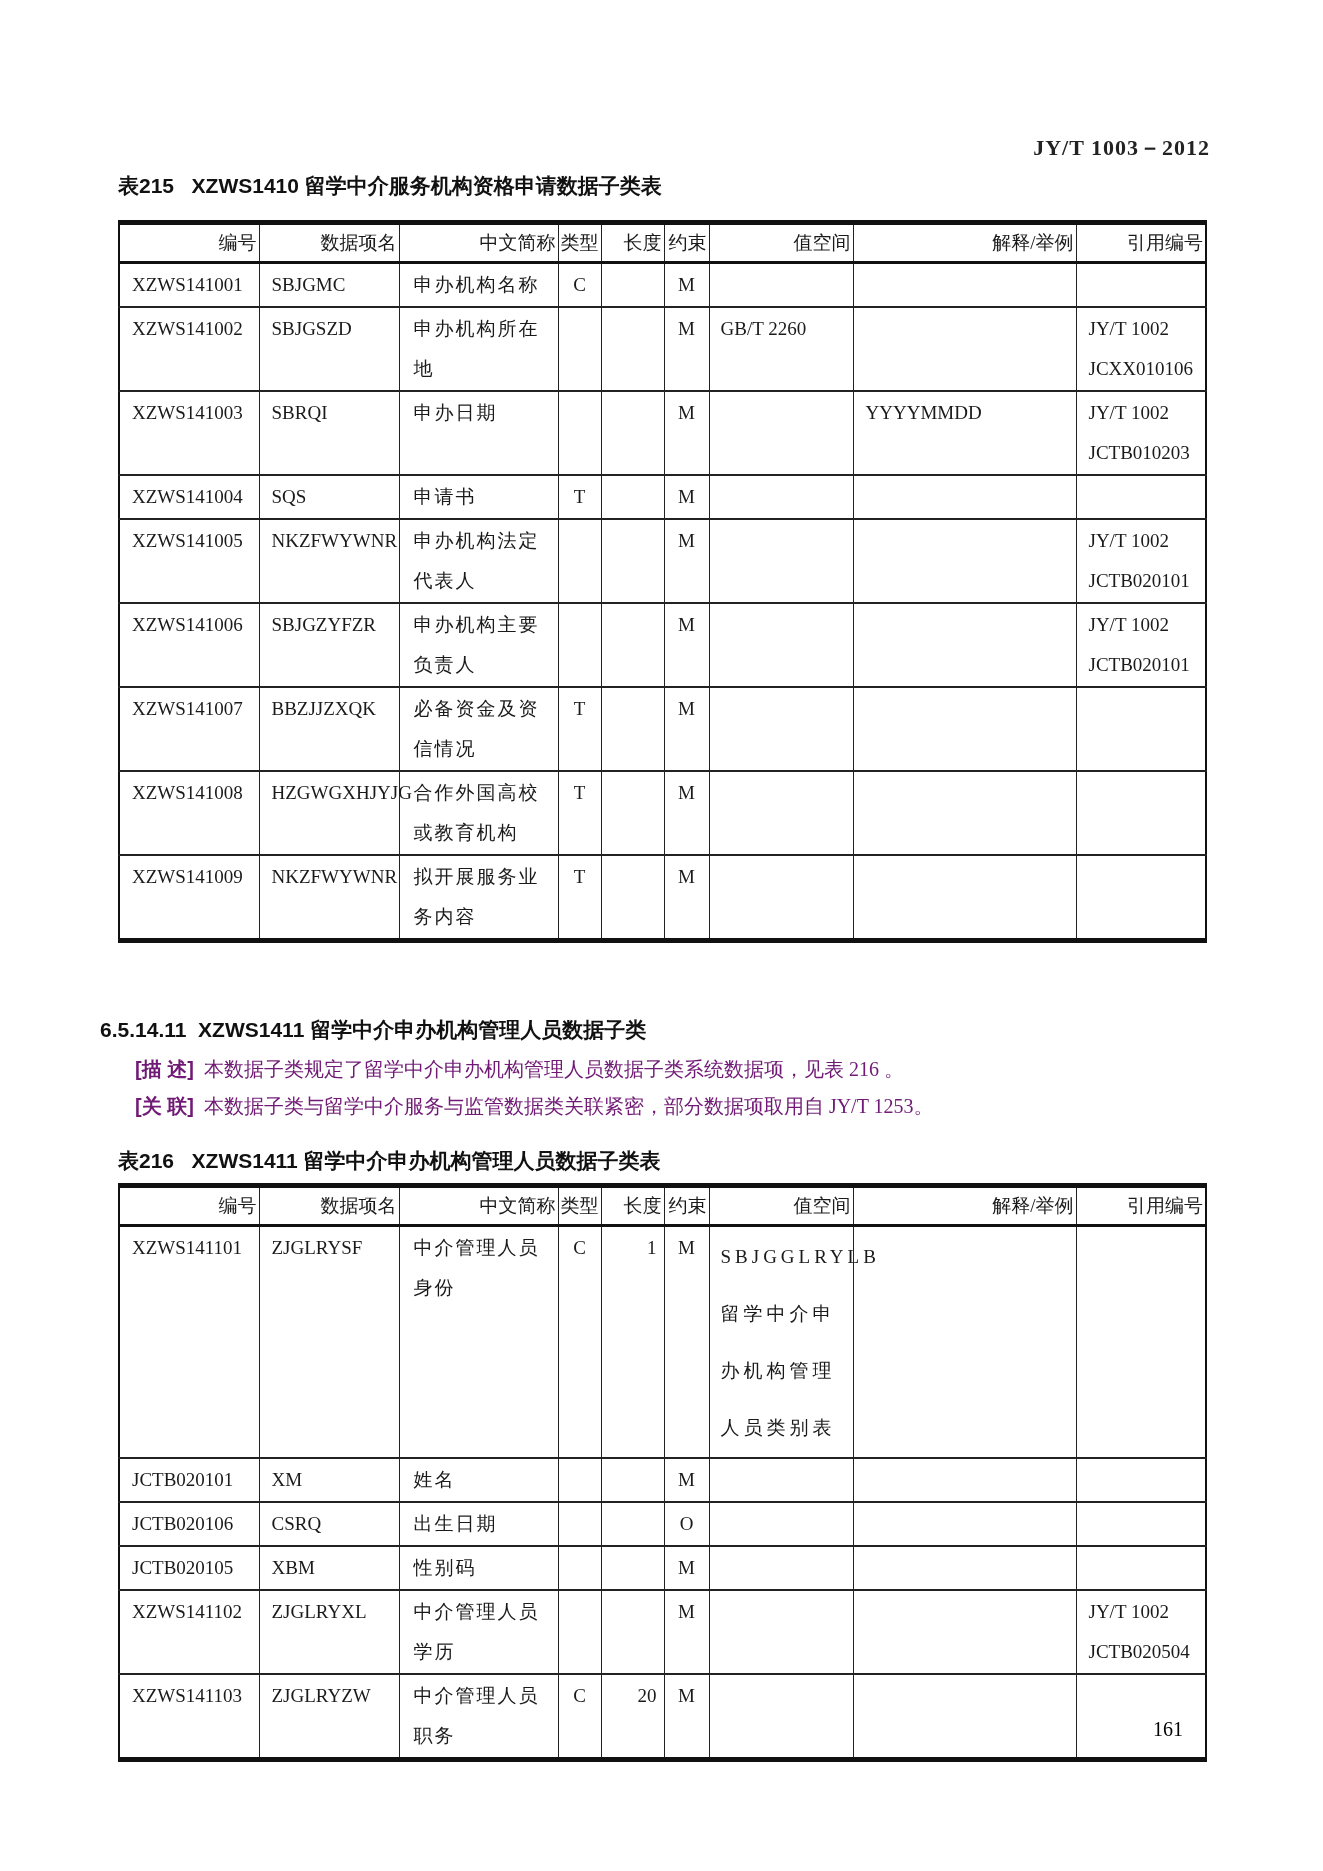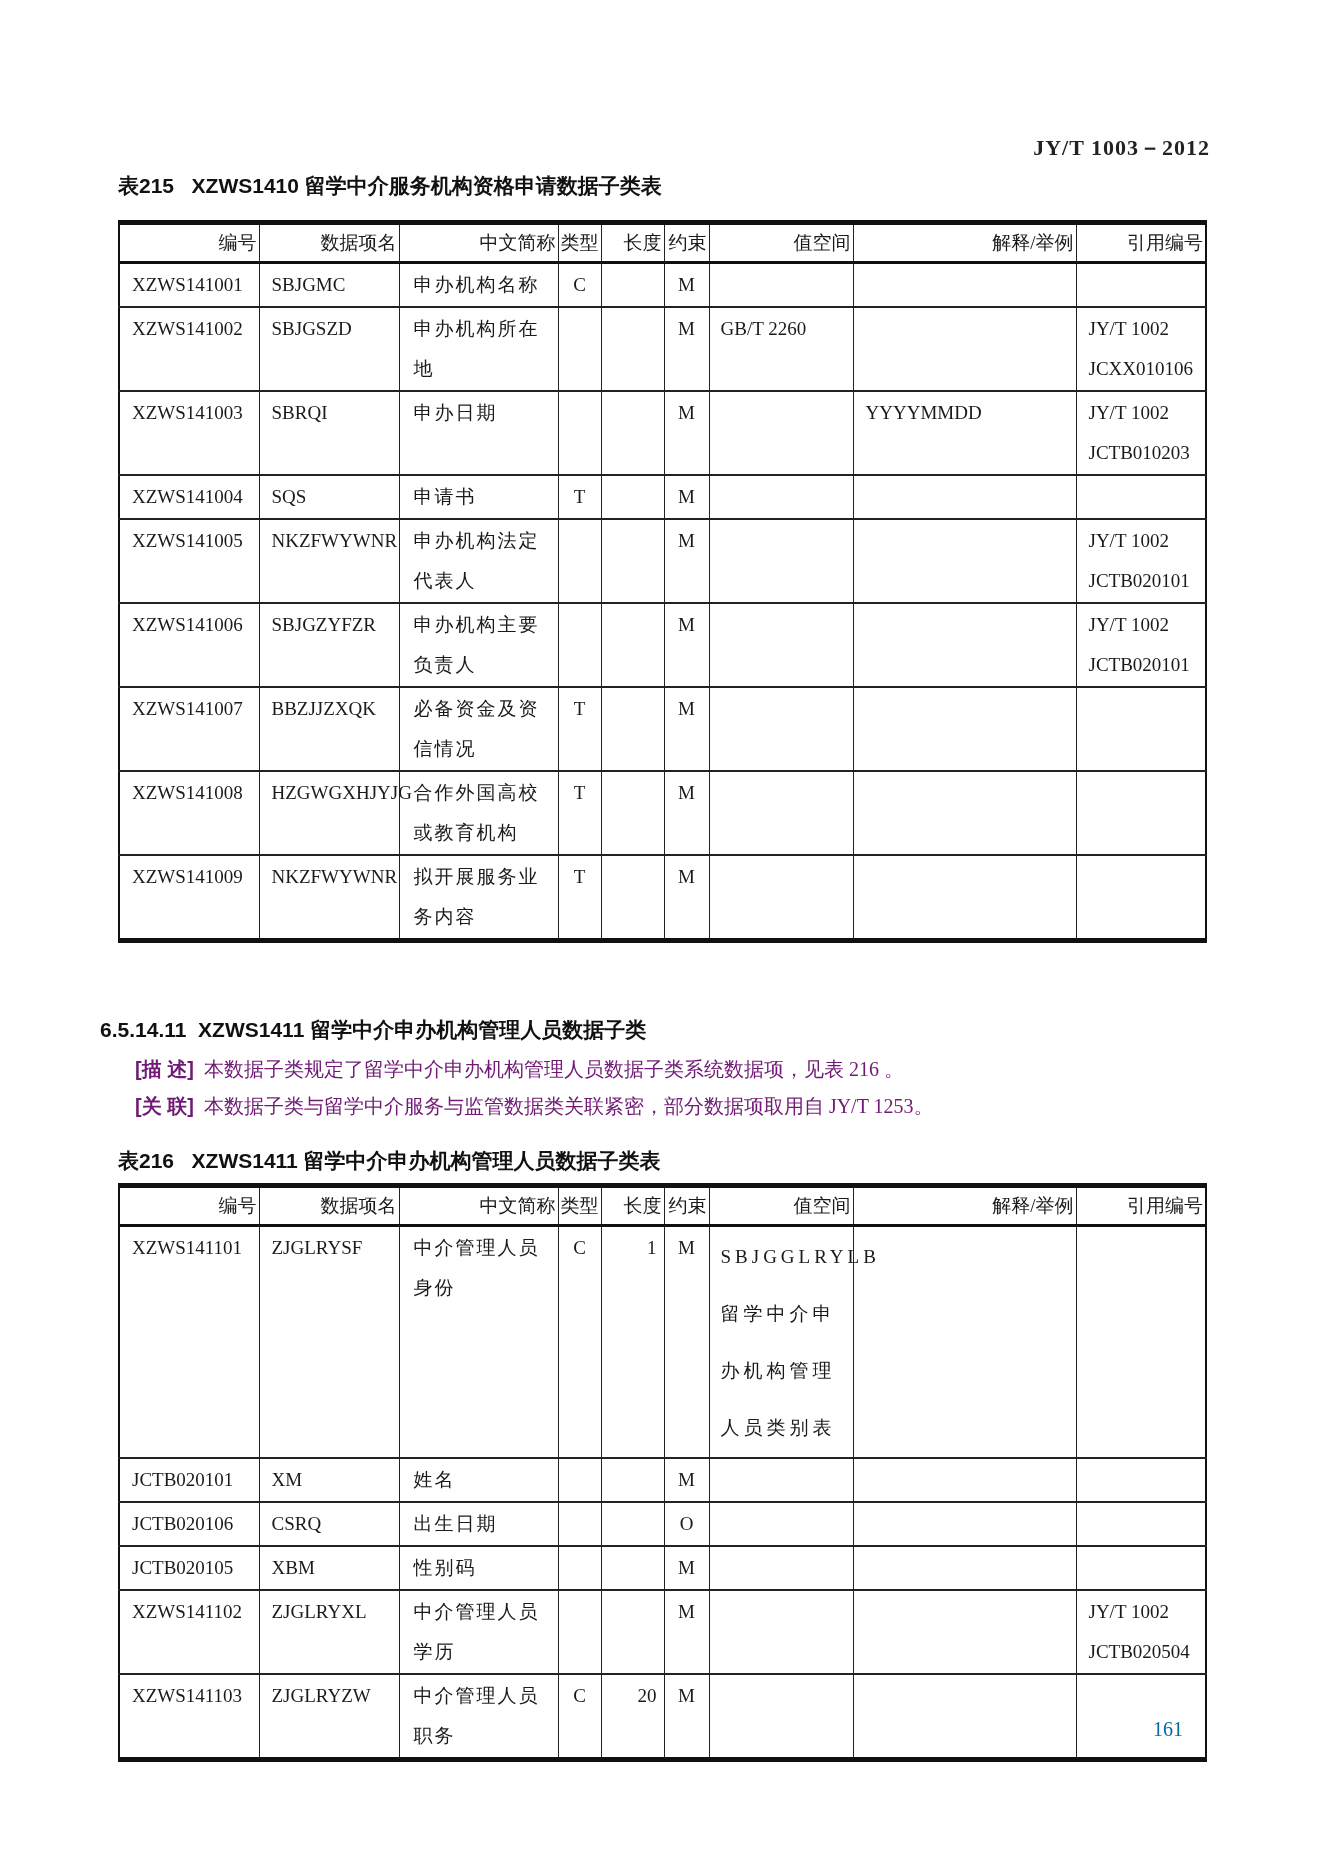--- a/index.html
+++ b/index.html
@@ -26,21 +26,21 @@
     font-family:"Liberation Sans","DejaVu Sans",sans-serif;
     font-weight:700; font-size:21px; color:#111; white-space:pre;
   }
   .para { position:absolute; left:135px; font-size:20px; color:#701a75; white-space:pre; }
   #para-desc { top:1056px; }
   #para-rel  { top:1093px; }
   .para-label {
     font-family:"Liberation Sans","DejaVu Sans",sans-serif;
     font-weight:700; margin-right:10px;
   }
-  .page-number { position:absolute; top:1718px; right:140px; font-size:20px; color:#0369a1; }
+  .page-number { position:absolute; top:1718px; right:140px; font-size:20px; color:#000000; }
 
   table.dtable {
     position:absolute; left:118px; width:1087px;
     border-collapse:collapse; table-layout:fixed;
     border:2px solid #111;
     border-top:5px solid #111; border-bottom:5px solid #111;
   }
   #table215 { top:220px; }
   #table216 { top:1183px; }
   .dtable th, .dtable td { border:1px solid #222; }

